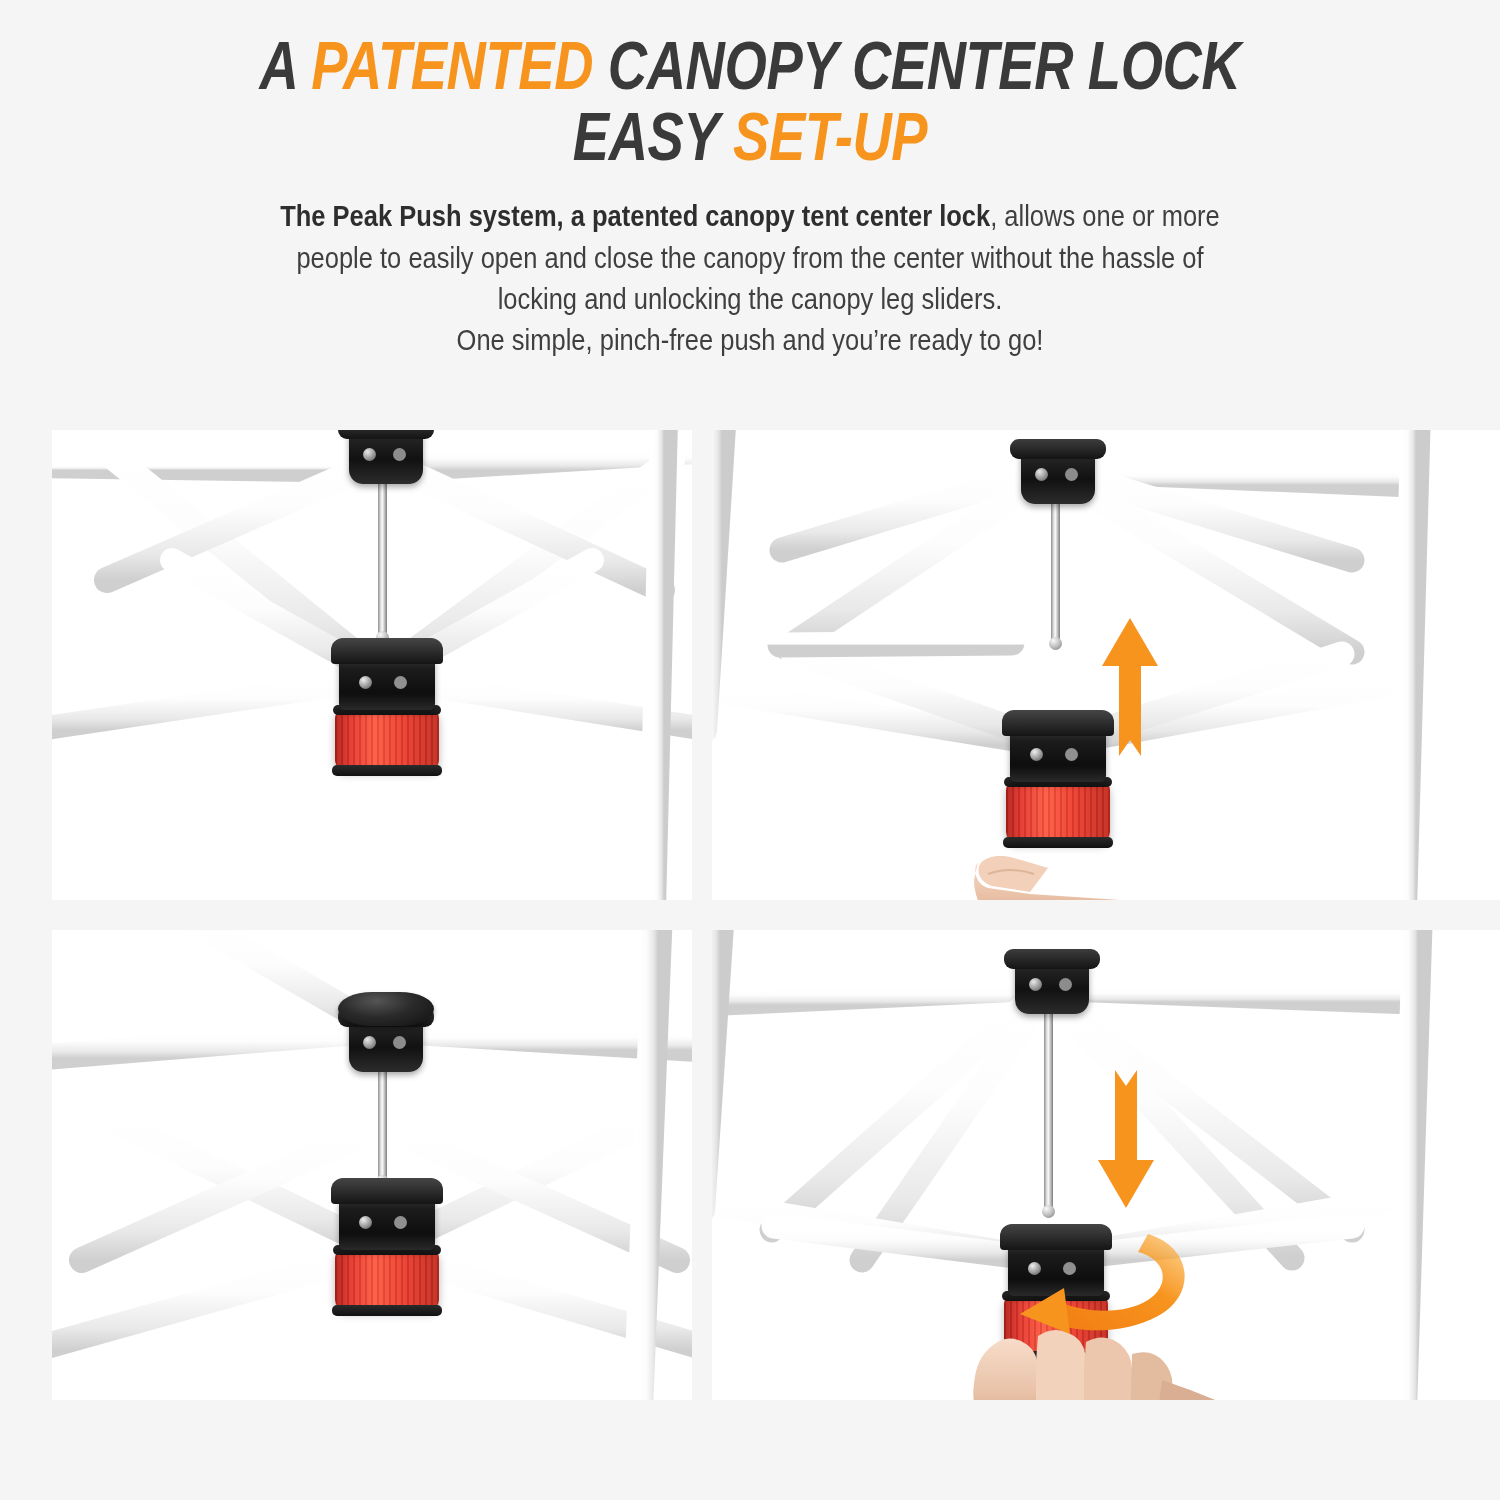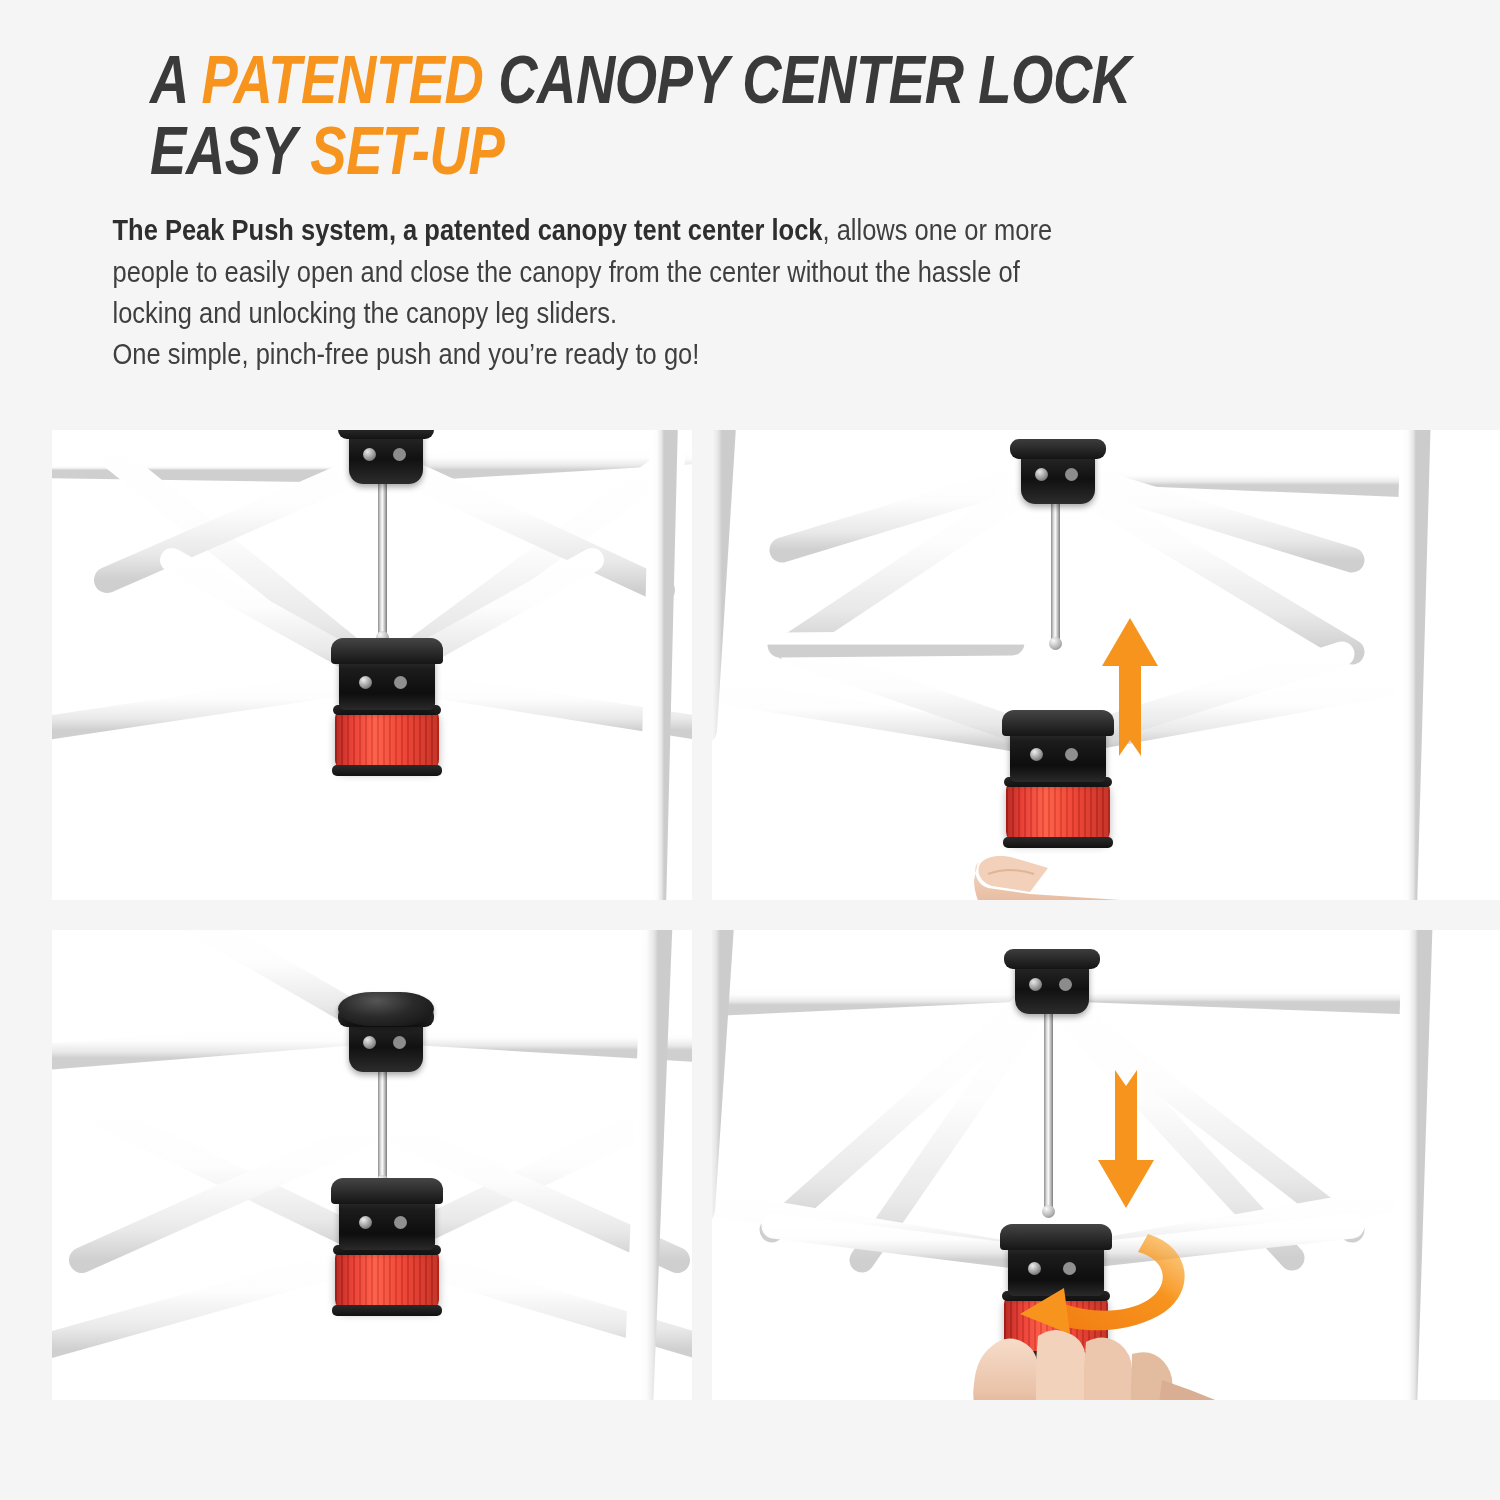--- a/index.html
+++ b/index.html
@@ -7,21 +7,21 @@
   html, body {
     width:1500px; height:1500px;
     background:#f5f5f5;
     font-family:"Liberation Sans", sans-serif;
     overflow:hidden;
   }
 
   .page { position:relative; width:1500px; height:1500px; background:#f5f5f5; }
 
   
-  .header { padding-top:46px; }
+  .header { padding-top:32px; text-align:center; }
 
   .title {
     font-family:"Liberation Sans", sans-serif;
     font-weight:700;
     font-style:italic;
     font-size:68px;
     line-height:0.98;
     letter-spacing:-0.5px;
     color:#3a3a3a;
     transform:scaleX(0.80);

